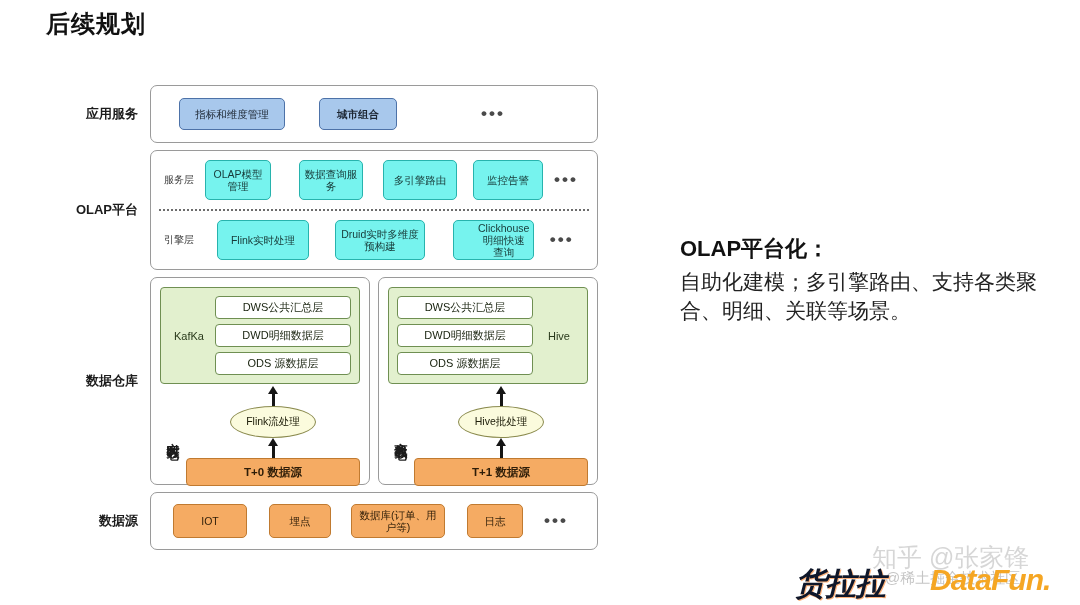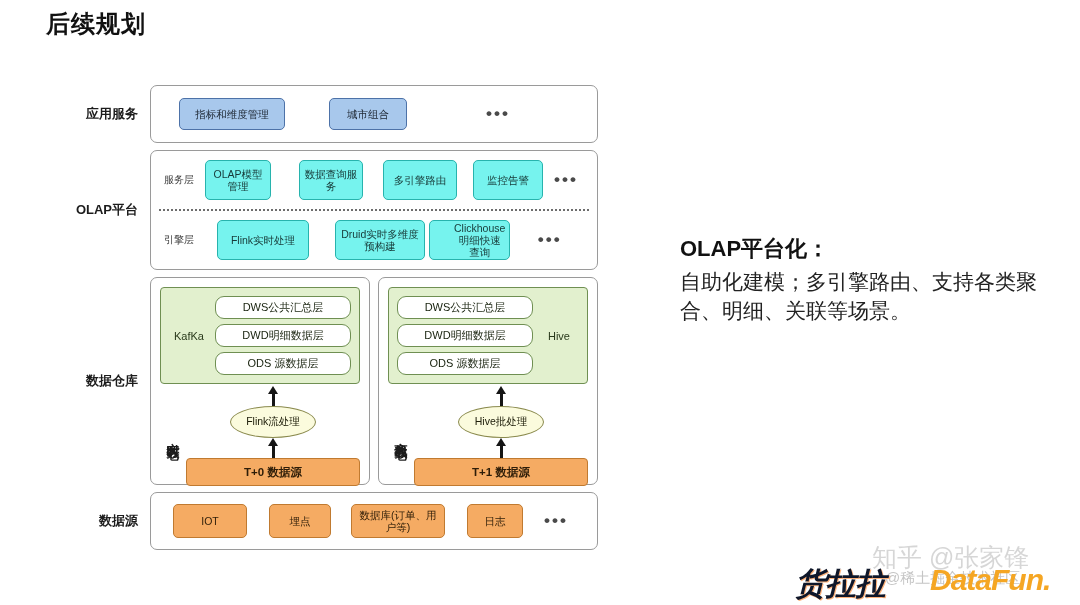--- a/index.html
+++ b/index.html
@@ -70,21 +70,21 @@
   .green-panel{
     background:#e2f0ce;border:1.4px solid #6f8f52;border-radius:4px;
     padding:8px 8px;display:flex;align-items:center;gap:6px;box-sizing:border-box;
   }
   .green-panel.right{flex-direction:row-reverse;}
   .engine-tag{
     font-size:11px;color:#2a3a1c;white-space:nowrap;flex:0 0 auto;width:40px;text-align:center;
   }
   .layer-stack{flex:1;display:flex;flex-direction:column;gap:5px;}
   .layer-box{
-    background:#ffffff;border:1.2px solid #6f8f52;border-radius:9px;
+    background:#ffffff;border:1.2px solid #6f8f52;border-radius:4px;
     font-size:11px;text-align:center;padding:3px 2px;color:#17210d;
   }
 
   .flow{
     flex:1;display:flex;align-items:stretch;margin-top:2px;
   }
   .vlabel{
     width:26px;flex:0 0 26px;display:flex;align-items:center;justify-content:center;
     font-size:13px;font-weight:bold;color:#1c1c1c;
     writing-mode:vertical-rl;letter-spacing:2px;line-height:1;
@@ -147,21 +147,21 @@
 
   <div class="slide-title">后续规划</div>
 
   <div class="diagram">
 
     <div class="arch-row app-row">
       <div class="row-label">应用服务</div>
       <div class="row-body">
         <div class="app-chips">
           <div class="chip blue" style="flex:0 0 106px;margin-left:20px;">指标和维度管理</div>
-          <div class="chip blue" style="flex:0 0 78px;margin-left:44px;">城市组合</div>
+          <div class="chip blue" style="flex:0 0 78px;margin-left:34px;font-weight:bold;">城市组合</div>
           <div class="dots" style="flex:1;">•••</div>
         </div>
       </div>
     </div>
 
     <div class="arch-row olap-row">
       <div class="row-label">OLAP平台</div>
       <div class="row-body">
 
         <div class="olap-sub">
@@ -172,21 +172,21 @@
           <div class="chip cyan" style="flex:0 0 70px;margin-left:16px;">监控告警</div>
           <div class="dots" style="flex:1;">•••</div>
         </div>
 
         <div class="olap-divider"></div>
 
         <div class="olap-sub">
           <div class="sub-label">引擎层</div>
           <div class="chip cyan" style="flex:0 0 92px;margin-left:18px;">Flink实时处理</div>
           <div class="chip cyan" style="flex:0 0 90px;margin-left:26px;">Druid实时多维度预构建</div>
-          <div class="chip cyan" style="flex:0 0 80px;margin-left:4px;padding-left:24px;">Clickhouse明细快速查询</div>
+          <div class="chip cyan" style="flex:0 0 80px;margin-left:28px;padding-left:24px;">Clickhouse明细快速查询</div>
           <div class="dots" style="flex:1;">•••</div>
         </div>
 
       </div>
     </div>
 
     <div class="arch-row wh-row">
       <div class="row-label">数据仓库</div>
       <div class="row-body">
 

